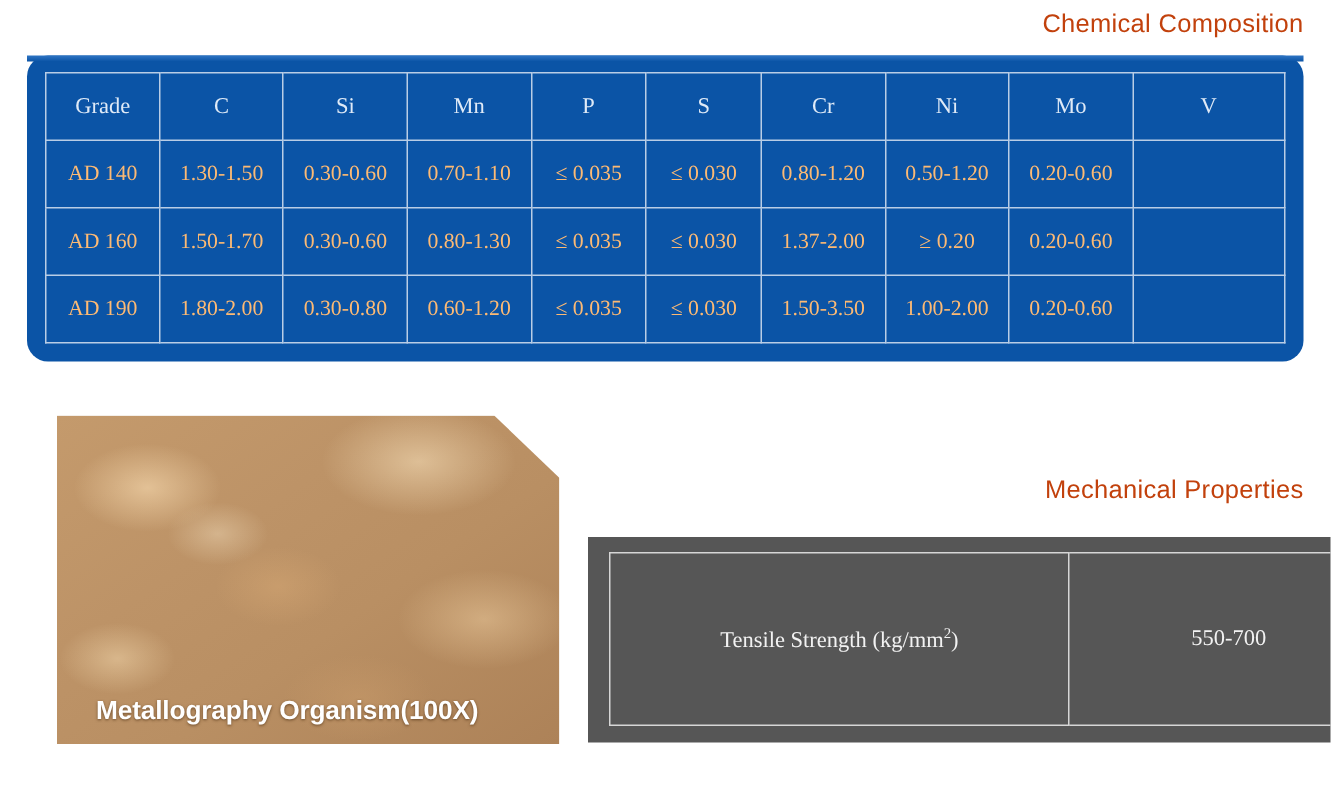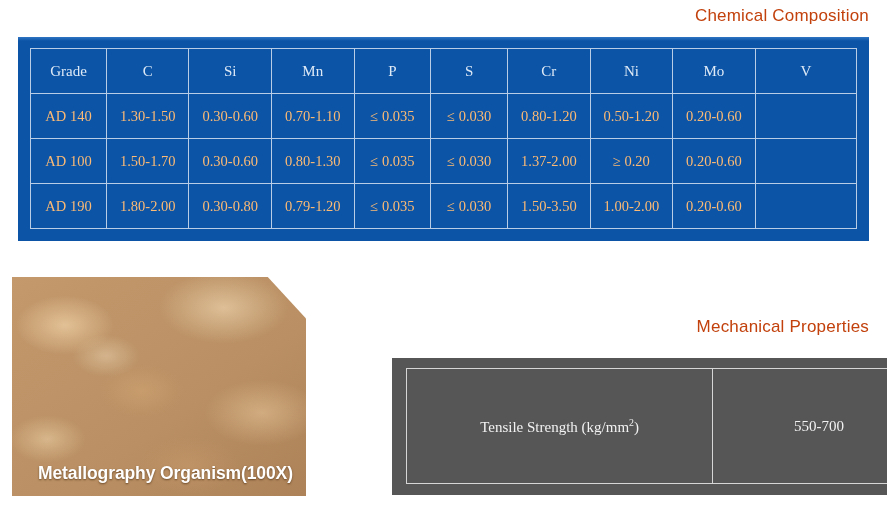--- a/index.html
+++ b/index.html
@@ -31,20 +31,21 @@
   
   #chem-panel {
     position: absolute;
     left: 18px;
     top: 37px;
     width: 851px;
     height: 204px;
     background: #0B54A6;
     box-sizing: border-box;
     padding: 11px 12px 12px 12px;
+    border-radius: 14px;
   }
   #chem-panel::before {
     content: "";
     position: absolute;
     left: 0; top: 0; right: 0;
     height: 4px;
     background: linear-gradient(to bottom, #2f75c4, #0B54A6);
   }
   table.chem {
     width: 100%;
@@ -69,23 +70,23 @@
     color: #dfeaf7;
   }
   .col-grade { width: 9.3%; }
   .col-std   { width: 10.1%; }
   .col-ps    { width: 9.4%; }
   .col-v     { width: 12.4%; }
 
   
   #metallography {
     position: absolute;
-    left: 12px;
+    left: 38px;
     top: 277px;
-    width: 294px;
+    width: 335px;
     height: 219px;
     background:
       radial-gradient(ellipse 70px 42px at 18% 22%, rgba(255,228,186,0.55), rgba(255,228,186,0) 70%),
       radial-gradient(ellipse 90px 50px at 72% 14%, rgba(255,235,198,0.5), rgba(255,235,198,0) 72%),
       radial-gradient(ellipse 60px 38px at 44% 52%, rgba(216,170,118,0.45), rgba(216,170,118,0) 70%),
       radial-gradient(ellipse 80px 46px at 85% 62%, rgba(255,226,180,0.38), rgba(255,226,180,0) 72%),
       radial-gradient(ellipse 55px 34px at 12% 74%, rgba(255,232,190,0.42), rgba(255,232,190,0) 70%),
       radial-gradient(ellipse 70px 40px at 60% 86%, rgba(206,160,110,0.4), rgba(206,160,110,0) 72%),
       radial-gradient(ellipse 48px 30px at 32% 36%, rgba(255,240,210,0.35), rgba(255,240,210,0) 70%),
       linear-gradient(145deg, #c49a6c 0%, #bd9367 35%, #b98f63 60%, #ad8258 100%);
@@ -177,36 +178,36 @@
         <td>0.30-0.60</td>
         <td>0.70-1.10</td>
         <td>≤ 0.035</td>
         <td>≤ 0.030</td>
         <td>0.80-1.20</td>
         <td>0.50-1.20</td>
         <td>0.20-0.60</td>
         <td></td>
       </tr>
       <tr>
-        <td>AD 100</td>
+        <td>AD 160</td>
         <td>1.50-1.70</td>
         <td>0.30-0.60</td>
         <td>0.80-1.30</td>
         <td>≤ 0.035</td>
         <td>≤ 0.030</td>
         <td>1.37-2.00</td>
         <td>≥ 0.20</td>
         <td>0.20-0.60</td>
         <td></td>
       </tr>
       <tr>
         <td>AD 190</td>
         <td>1.80-2.00</td>
         <td>0.30-0.80</td>
-        <td>0.79-1.20</td>
+        <td>0.60-1.20</td>
         <td>≤ 0.035</td>
         <td>≤ 0.030</td>
         <td>1.50-3.50</td>
         <td>1.00-2.00</td>
         <td>0.20-0.60</td>
         <td></td>
       </tr>
     </tbody>
   </table>
 </div>

